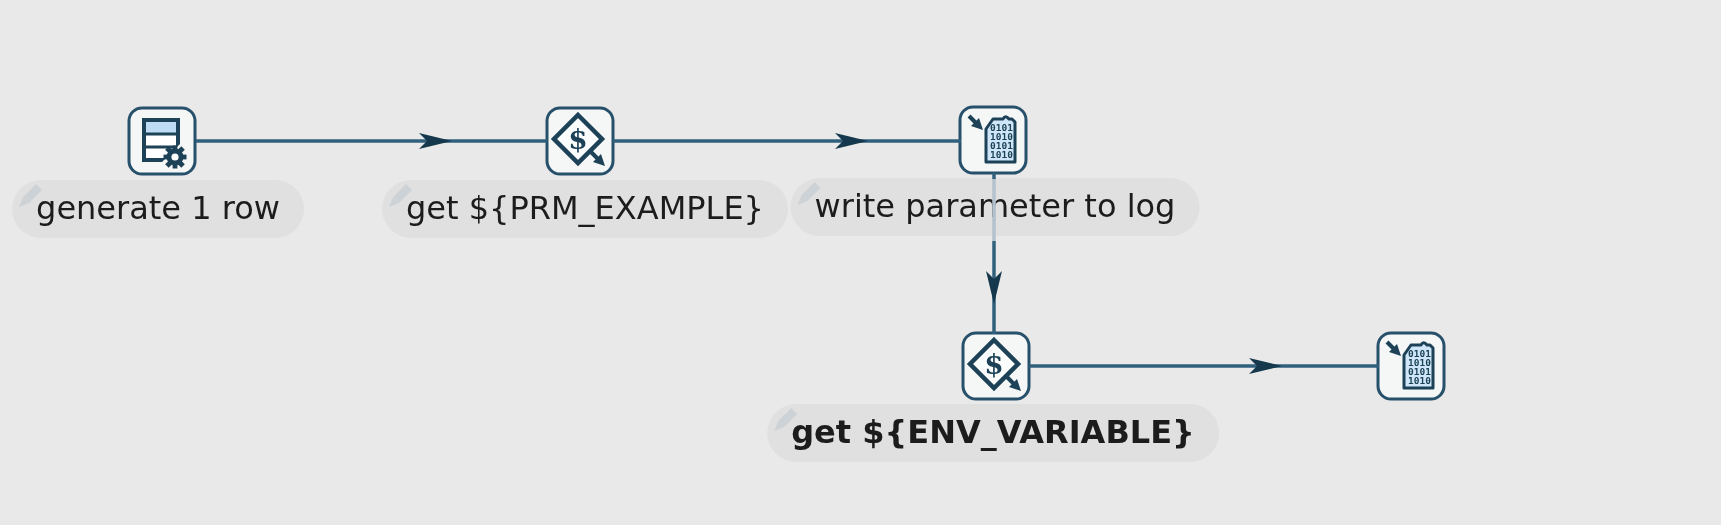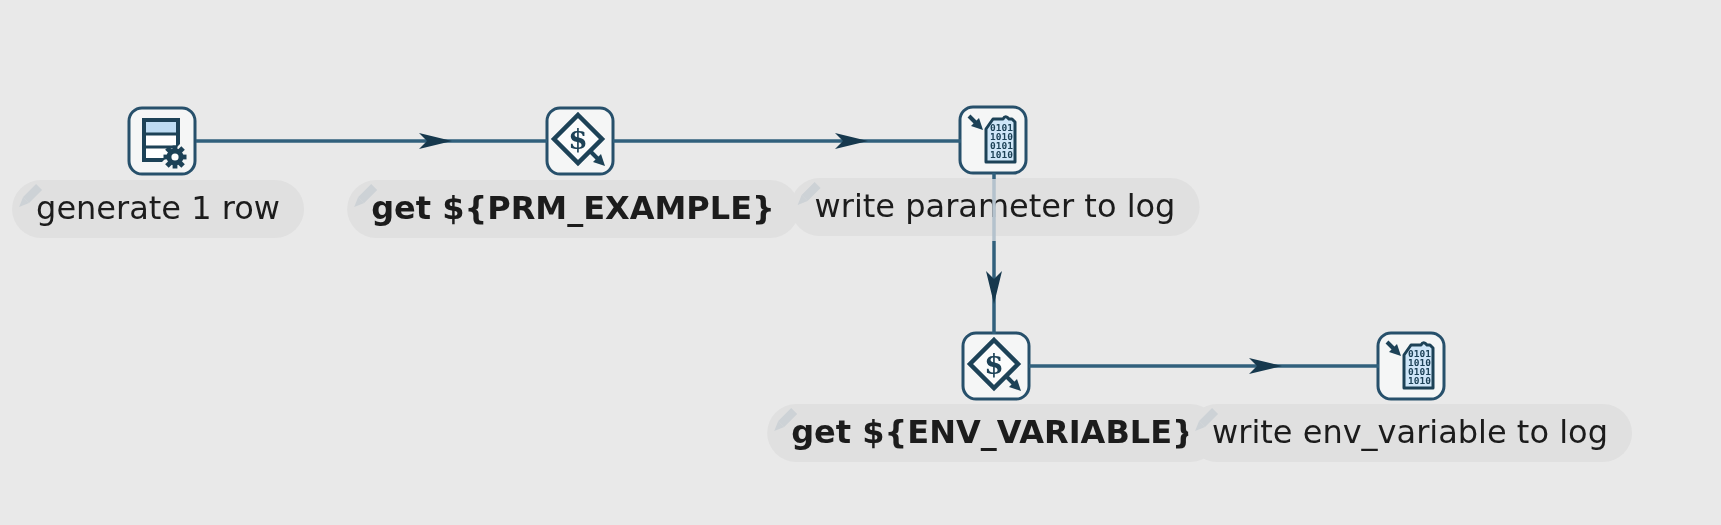--- a/index.html
+++ b/index.html
@@ -158,21 +158,21 @@
   </div>
 
   <div class="pill" style="left:158px; top:180px;" data-interactable="true">
     <svg class="pencil" viewBox="0 0 36 30" data-interactable="true">
       <polygon points="9,17 22,4 28,10 15,23" fill="#cdd2d6"></polygon>
       <polygon points="9,17 15,23 5,27" fill="#cdd2d6"></polygon>
     </svg>
     <span class="label-text" data-interactable="false">generate 1 row</span>
   </div>
 
-  <div class="pill" style="left:573px; top:180px;font-weight:bold;" data-interactable="true">
+  <div class="pill" style="left:585px; top:180px;" data-interactable="true">
     <svg class="pencil" viewBox="0 0 36 30" data-interactable="true">
       <polygon points="9,17 22,4 28,10 15,23" fill="#cdd2d6"></polygon>
       <polygon points="9,17 15,23 5,27" fill="#cdd2d6"></polygon>
     </svg>
     <span class="label-text" data-interactable="false">get ${PRM_EXAMPLE}</span>
   </div>
 
   <div class="pill" style="left:995px; top:178px;" data-interactable="true">
     <svg class="pencil" viewBox="0 0 36 30" data-interactable="true">
       <polygon points="9,17 22,4 28,10 15,23" fill="#cdd2d6"></polygon>
@@ -182,21 +182,14 @@
   </div>
 
   <div class="pill" style="left:993px; top:404px;font-weight:bold;" data-interactable="true">
     <svg class="pencil" viewBox="0 0 36 30" data-interactable="true">
       <polygon points="9,17 22,4 28,10 15,23" fill="#cdd2d6"></polygon>
       <polygon points="9,17 15,23 5,27" fill="#cdd2d6"></polygon>
     </svg>
     <span class="label-text" data-interactable="false">get ${ENV_VARIABLE}</span>
   </div>
 
-  <div class="pill" style="left:1410px; top:404px;" data-interactable="true">
-    <svg class="pencil" viewBox="0 0 36 30" data-interactable="true">
-      <polygon points="9,17 22,4 28,10 15,23" fill="#cdd2d6"></polygon>
-      <polygon points="9,17 15,23 5,27" fill="#cdd2d6"></polygon>
-    </svg>
-    <span class="label-text" data-interactable="false">write env_variable to log</span>
-  </div>
 
 </div>
 
 </body></html>

